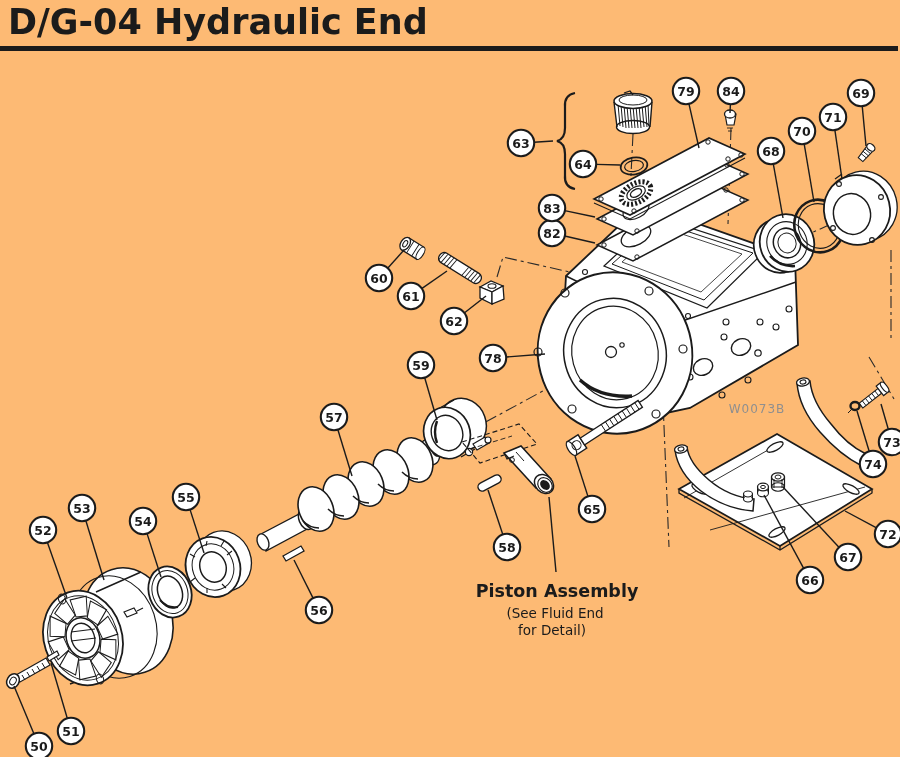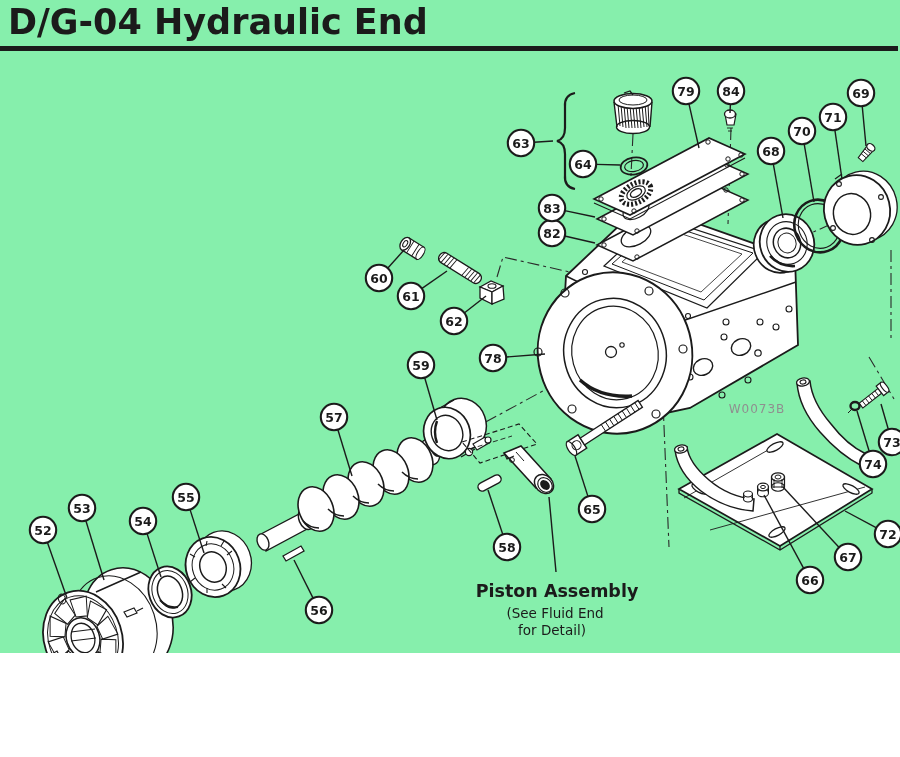--- a/index.html
+++ b/index.html
@@ -1,16 +1,16 @@
 <!DOCTYPE html>
 <html><head>
 <meta charset="utf-8">
 <style>
   html,body{margin:0;padding:0;background:#fff;}
-  .page{position:relative;width:900px;height:653px;background:#86efac;overflow:hidden;
+  .page{position:relative;width:900px;height:757px;background:#fdba74;overflow:hidden;
         font-family:"DejaVu Sans", sans-serif;color:#1b1b1b;}
   .title{position:absolute;top:0;left:8px;margin:0;font-size:35px;line-height:44px;
          font-weight:bold;letter-spacing:0;color:#1b1b1b;}
   .rule{position:absolute;top:46px;left:0;width:898px;height:5px;background:#1b1b1b;}
   svg{position:absolute;top:0;left:0;}
   svg *{vector-effect:none;}
   .ink{stroke:#1b1b1b;fill:none;}
   .w{fill:#fff;stroke:#1b1b1b;}
   .cl{stroke:#2a2a2a;stroke-width:1.1;fill:none;stroke-dasharray:12 4 3 4;}
   .dash{stroke:#1b1b1b;fill:none;stroke-dasharray:5 3;}

